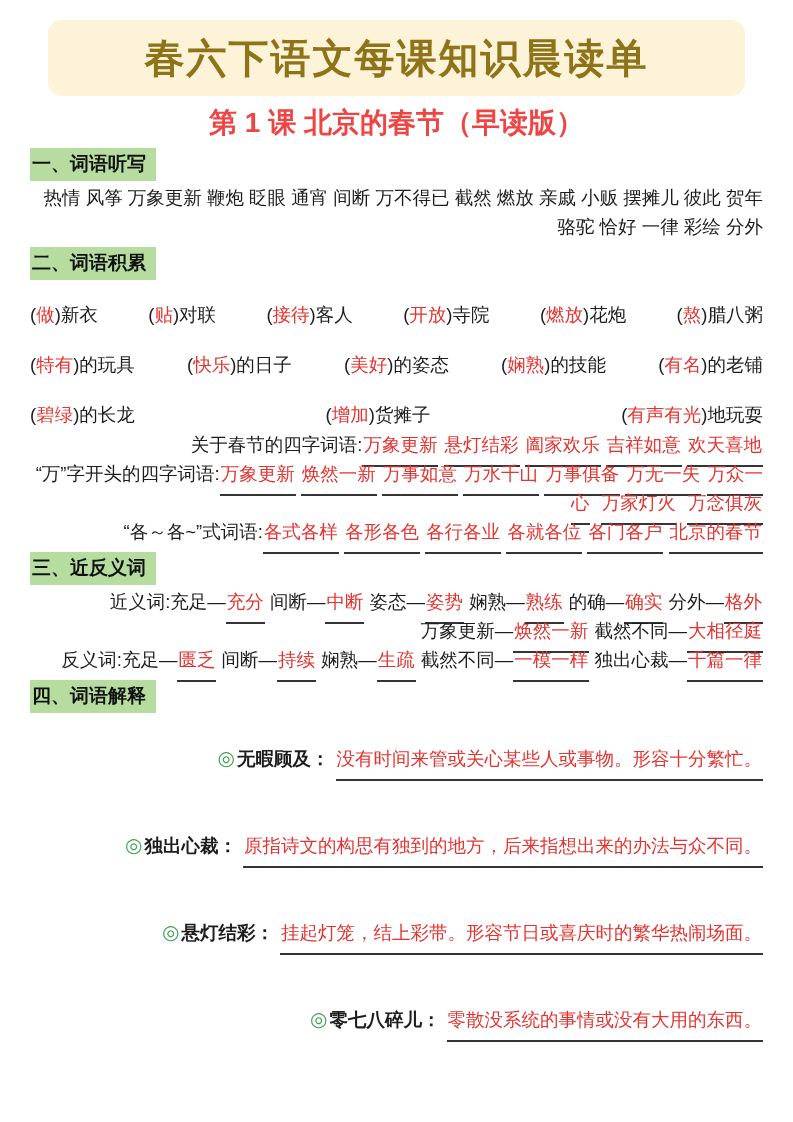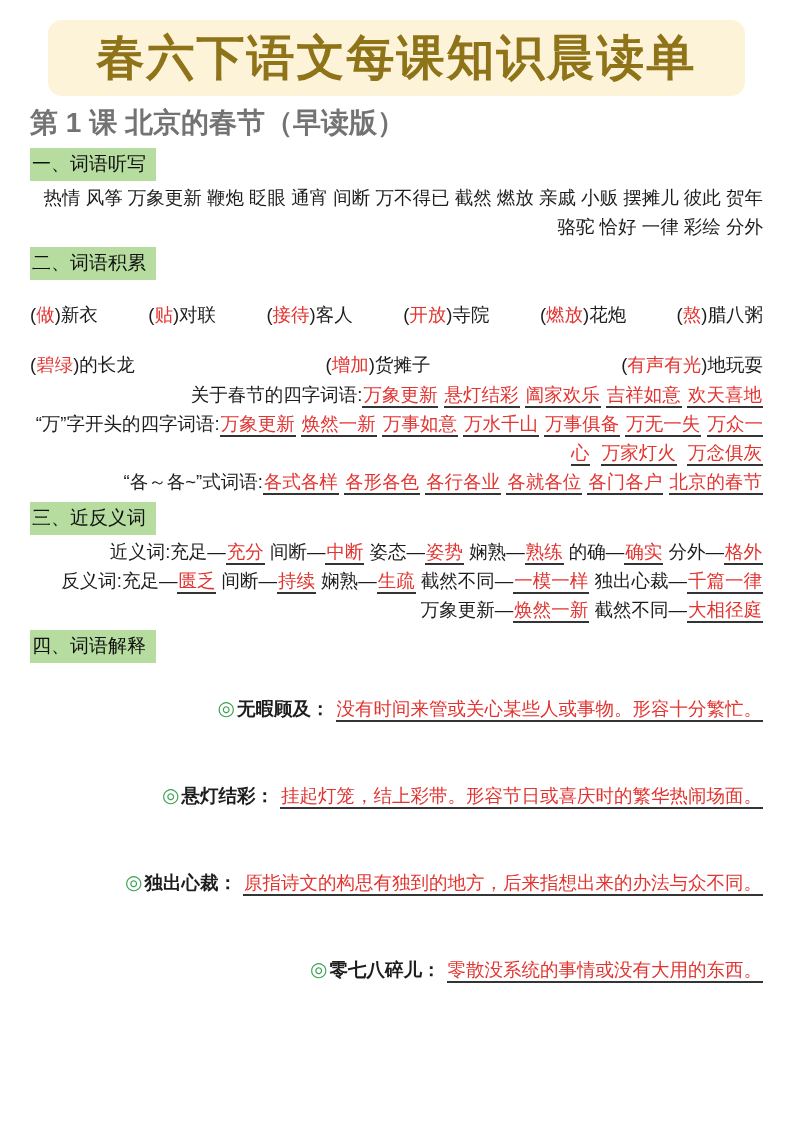--- a/index.html
+++ b/index.html
@@ -18,42 +18,42 @@
   body{font-family:"Liberation Sans","DejaVu Sans",sans-serif;color:var(--ink);}
   .page{
     width:793px;height:1122px;overflow:hidden;background:#fff;
     padding:16px 30px 0;position:relative;
   }
   .banner{
     margin:4px 18px 0;background:var(--title-bg);border-radius:14px;height:76px;
     display:flex;align-items:center;justify-content:center;
   }
   .banner-text{
-    font-size:48px;font-weight:bold;color:var(--title-text);letter-spacing:2px;
+    font-size:40px;font-weight:bold;color:var(--title-text);letter-spacing:2px;
     white-space:nowrap;
   }
   .subtitle{
-    text-align:left;font-size:28px;font-weight:bold;color:#737373;
+    text-align:center;font-size:28px;font-weight:bold;color:#ef4444;
     margin:8px 0 4px;white-space:pre-wrap;
   }
   .sec-h{margin:6px 0 2px;line-height:28px;}
   .hl-green{
     display:inline-block;background:var(--section-bg);
-    font-size:19px;font-weight:normal;color:#111;
+    font-size:19px;font-weight:bold;color:#111;
     padding:2px 10px 3px 2px;
   }
   .body{
     font-size:18.5px;line-height:29px;white-space:pre-wrap;color:var(--ink);text-align:right;
   }
   .acc-row{
     display:flex;justify-content:space-between;
     font-size:18.5px;line-height:31px;margin-top:19px;
   }
   .acc-row span{white-space:nowrap;}
-  .red{color:var(--red);border-bottom:2px solid var(--uline);padding:0 1px 1px;}
+  .red{color:var(--red);border-bottom:2px solid var(--uline);padding:0 1px 10px;}
   .nou .red{border-bottom:none;padding:0;}
   .indent2{padding-left:72px;}
   .bullet{color:var(--bullet-green);font-size:20px;margin-right:2px;}
   .term{font-weight:bold;margin-right:6px;}
 </style>
 </head>
 <body>
 
 <div class="page">
 
@@ -77,50 +77,57 @@
     <div class="nou">
       <div class="acc-row">
         <span>(<span class="red">做</span>)新衣</span>
         <span>(<span class="red">贴</span>)对联</span>
         <span>(<span class="red">接待</span>)客人</span>
         <span>(<span class="red">开放</span>)寺院</span>
         <span>(<span class="red">燃放</span>)花炮</span>
         <span>(<span class="red">熬</span>)腊八粥</span>
       </div>
       <div class="acc-row">
+        <span>(<span class="red">特有</span>)的玩具</span>
+        <span>(<span class="red">快乐</span>)的日子</span>
+        <span>(<span class="red">美好</span>)的姿态</span>
+        <span>(<span class="red">娴熟</span>)的技能</span>
+        <span>(<span class="red">有名</span>)的老铺</span>
+      </div>
+      <div class="acc-row">
         <span>(<span class="red">碧绿</span>)的长龙</span>
         <span>(<span class="red">增加</span>)货摊子</span>
         <span>(<span class="red">有声有光</span>)地玩耍</span>
       </div>
     </div>
     <p class="body">关于春节的四字词语:<span class="red">万象更新</span> <span class="red">悬灯结彩</span> <span class="red">阖家欢乐</span> <span class="red">吉祥如意</span> <span class="red">欢天喜地</span></p>
     <p class="body">“万”字开头的四字词语:<span class="red">万象更新</span> <span class="red">焕然一新</span> <span class="red">万事如意</span> <span class="red">万水千山</span> <span class="red">万事俱备</span> <span class="red">万无一失</span> <span class="red">万众一心</span>  <span class="red">万家灯火</span>  <span class="red">万念俱灰</span></p>
     <p class="body">“各～各~”式词语:<span class="red">各式各样</span> <span class="red">各形各色</span> <span class="red">各行各业</span> <span class="red">各就各位</span> <span class="red">各门各户</span> <span class="red">北京的春节</span></p>
   </div>
 
   <div class="sec">
     <div class="sec-h">
       <span class="hl-green">三、近反义词</span>
     </div>
     <p class="body">近义词:充足—<span class="red">充分</span> 间断—<span class="red">中断</span> 姿态—<span class="red">姿势</span> 娴熟—<span class="red">熟练</span> 的确—<span class="red">确实</span> 分外—<span class="red">格外</span></p>
+    <p class="body indent2">万象更新—<span class="red">焕然一新</span> 截然不同—<span class="red">大相径庭</span></p>
     <p class="body">反义词:充足—<span class="red">匮乏</span> 间断—<span class="red">持续</span> 娴熟—<span class="red">生疏</span> 截然不同—<span class="red">一模一样</span> 独出心裁—<span class="red">千篇一律</span></p>
-    <p class="body indent2">万象更新—<span class="red">焕然一新</span> 截然不同—<span class="red">大相径庭</span></p>
   </div>
 
   <div class="sec">
     <div class="sec-h">
       <span class="hl-green">四、词语解释</span>
     </div>
     <p class="body">
       <span class="bullet">◎</span><span class="term">无暇顾及：</span><span class="red">没有时间来管或关心某些人或事物。形容十分繁忙。</span>
     </p>
     <p class="body">
-      <span class="bullet">◎</span><span class="term">悬灯结彩：</span><span class="red">挂起灯笼，结上彩带。形容节日或喜庆时的繁华热闹场面。</span>
+      <span class="bullet">◎</span><span class="term">独出心裁：</span><span class="red">原指诗文的构思有独到的地方，后来指想出来的办法与众不同。</span>
     </p>
     <p class="body">
-      <span class="bullet">◎</span><span class="term">独出心裁：</span><span class="red">原指诗文的构思有独到的地方，后来指想出来的办法与众不同。</span>
+      <span class="bullet">◎</span><span class="term">悬灯结彩：</span><span class="red">挂起灯笼，结上彩带。形容节日或喜庆时的繁华热闹场面。</span>
     </p>
     <p class="body">
       <span class="bullet">◎</span><span class="term">零七八碎儿：</span><span class="red">零散没系统的事情或没有大用的东西。</span>
     </p>
   </div>
 
 </div>
 
 </body></html>

